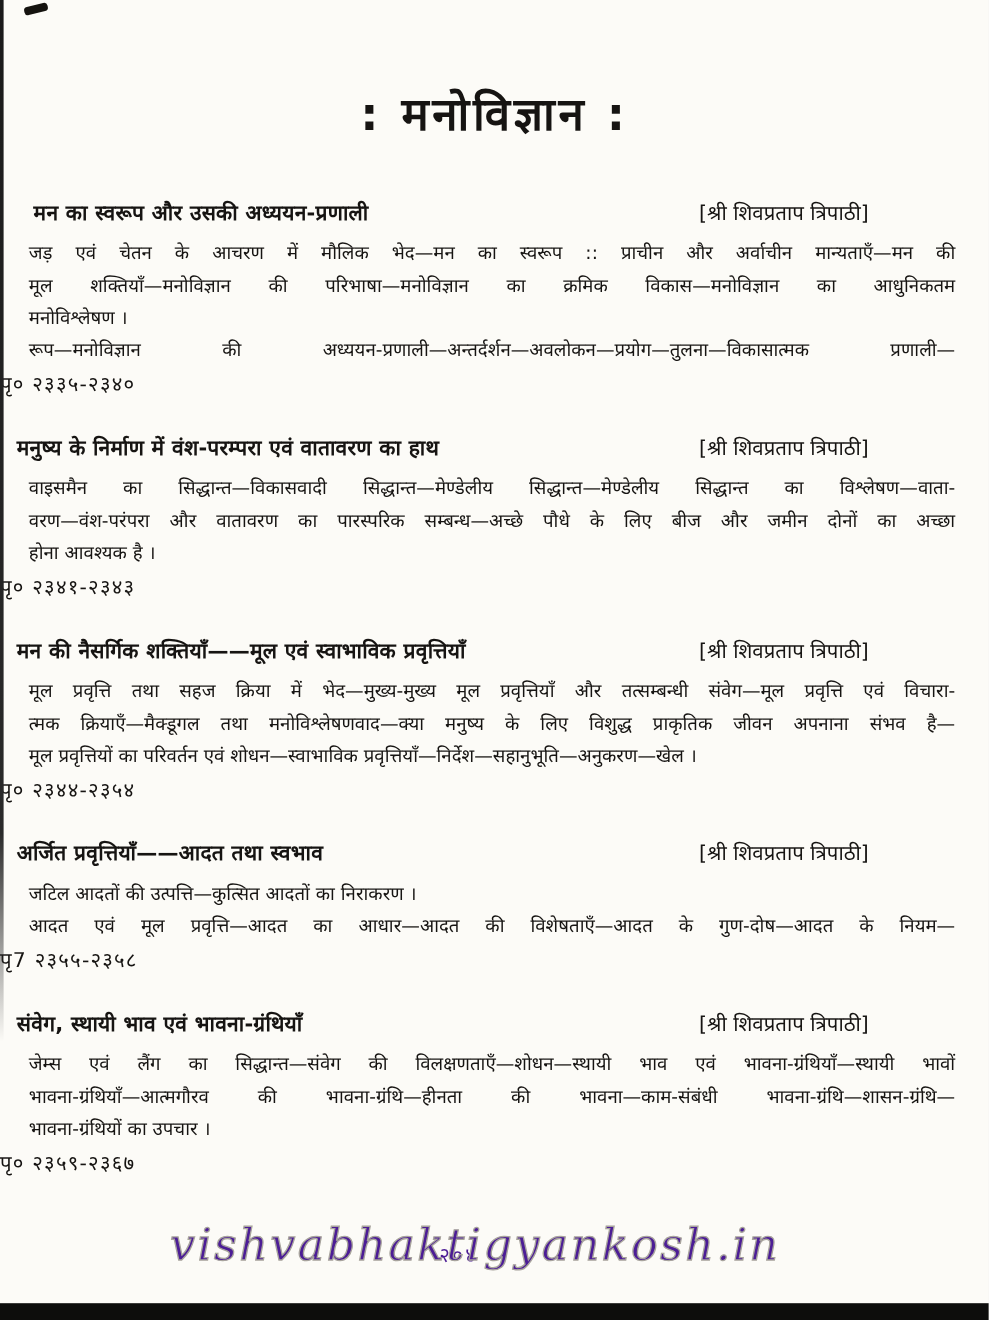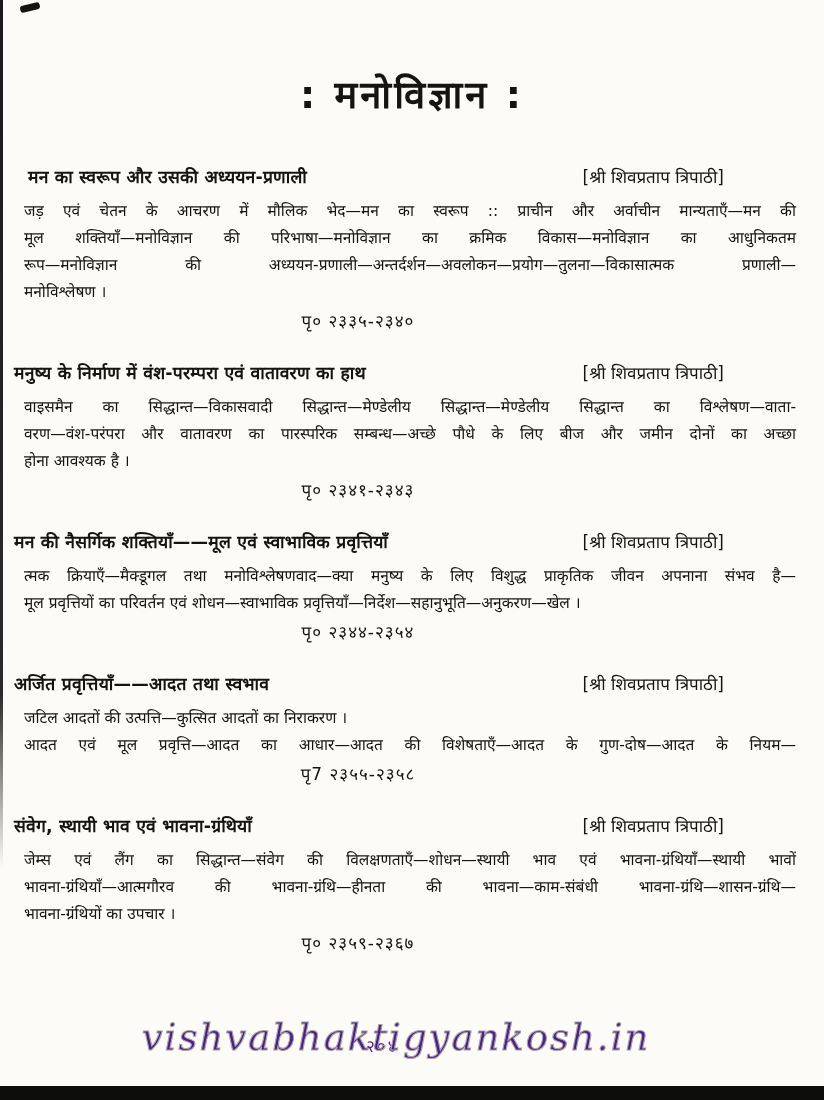--- a/index.html
+++ b/index.html
@@ -53,21 +53,21 @@
     margin:10px 28px 0 24px;
     font-size:15.5px;
     line-height:27px;
   }
   .section.first .section-body{}
   .jline{text-align:justify;text-align-last:justify;}
   .jline.last{text-align-last:left;}
   .section-pages{
     margin-top:2px;
     padding-right:108px;
-    text-align:center;
+    text-align:left;
     font-size:17px;
     line-height:26px;
     letter-spacing:1px;
   }
   .faint-number{
     position:absolute;left:366px;top:1034px;
     font-size:17px;color:#4c1d95;letter-spacing:2px;
   }
   .watermark{
     position:absolute;left:0;top:1016px;width:792px;
@@ -92,22 +92,22 @@
   <h1 class="title">: मनोविज्ञान :</h1>
 
   <div class="section first">
     <div class="section-head">
       <span class="section-heading">मन का स्वरूप और उसकी अध्ययन-प्रणाली</span>
       <span class="section-author">[श्री शिवप्रताप त्रिपाठी]</span>
     </div>
     <div class="section-body">
       <div class="jline">जड़ एवं चेतन के आचरण में मौलिक भेद—मन का स्वरूप :: प्राचीन और अर्वाचीन मान्यताएँ—मन की</div>
       <div class="jline">मूल शक्तियाँ—मनोविज्ञान की परिभाषा—मनोविज्ञान का क्रमिक विकास—मनोविज्ञान का आधुनिकतम</div>
+      <div class="jline last">मनोविश्लेषण ।</div>
       <div class="jline">रूप—मनोविज्ञान की अध्ययन-प्रणाली—अन्तर्दर्शन—अवलोकन—प्रयोग—तुलना—विकासात्मक प्रणाली—</div>
-      <div class="jline last">मनोविश्लेषण ।</div>
     </div>
     <div class="section-pages">पृ० २३३५-२३४०</div>
   </div>
 
   <div class="section">
     <div class="section-head">
       <span class="section-heading">मनुष्य के निर्माण में वंश-परम्परा एवं वातावरण का हाथ</span>
       <span class="section-author">[श्री शिवप्रताप त्रिपाठी]</span>
     </div>
     <div class="section-body">
@@ -117,20 +117,21 @@
     </div>
     <div class="section-pages">पृ० २३४१-२३४३</div>
   </div>
 
   <div class="section">
     <div class="section-head">
       <span class="section-heading">मन की नैसर्गिक शक्तियाँ——मूल एवं स्वाभाविक प्रवृत्तियाँ</span>
       <span class="section-author">[श्री शिवप्रताप त्रिपाठी]</span>
     </div>
     <div class="section-body">
+      <div class="jline">मूल प्रवृत्ति तथा सहज क्रिया में भेद—मुख्य-मुख्य मूल प्रवृत्तियाँ और तत्सम्बन्धी संवेग—मूल प्रवृत्ति एवं विचारा-</div>
       <div class="jline">त्मक क्रियाएँ—मैक्डूगल तथा मनोविश्लेषणवाद—क्या मनुष्य के लिए विशुद्ध प्राकृतिक जीवन अपनाना संभव है—</div>
       <div class="jline last">मूल प्रवृत्तियों का परिवर्तन एवं शोधन—स्वाभाविक प्रवृत्तियाँ—निर्देश—सहानुभूति—अनुकरण—खेल ।</div>
     </div>
     <div class="section-pages">पृ० २३४४-२३५४</div>
   </div>
 
   <div class="section">
     <div class="section-head">
       <span class="section-heading">अर्जित प्रवृत्तियाँ——आदत तथा स्वभाव</span>
       <span class="section-author">[श्री शिवप्रताप त्रिपाठी]</span>

